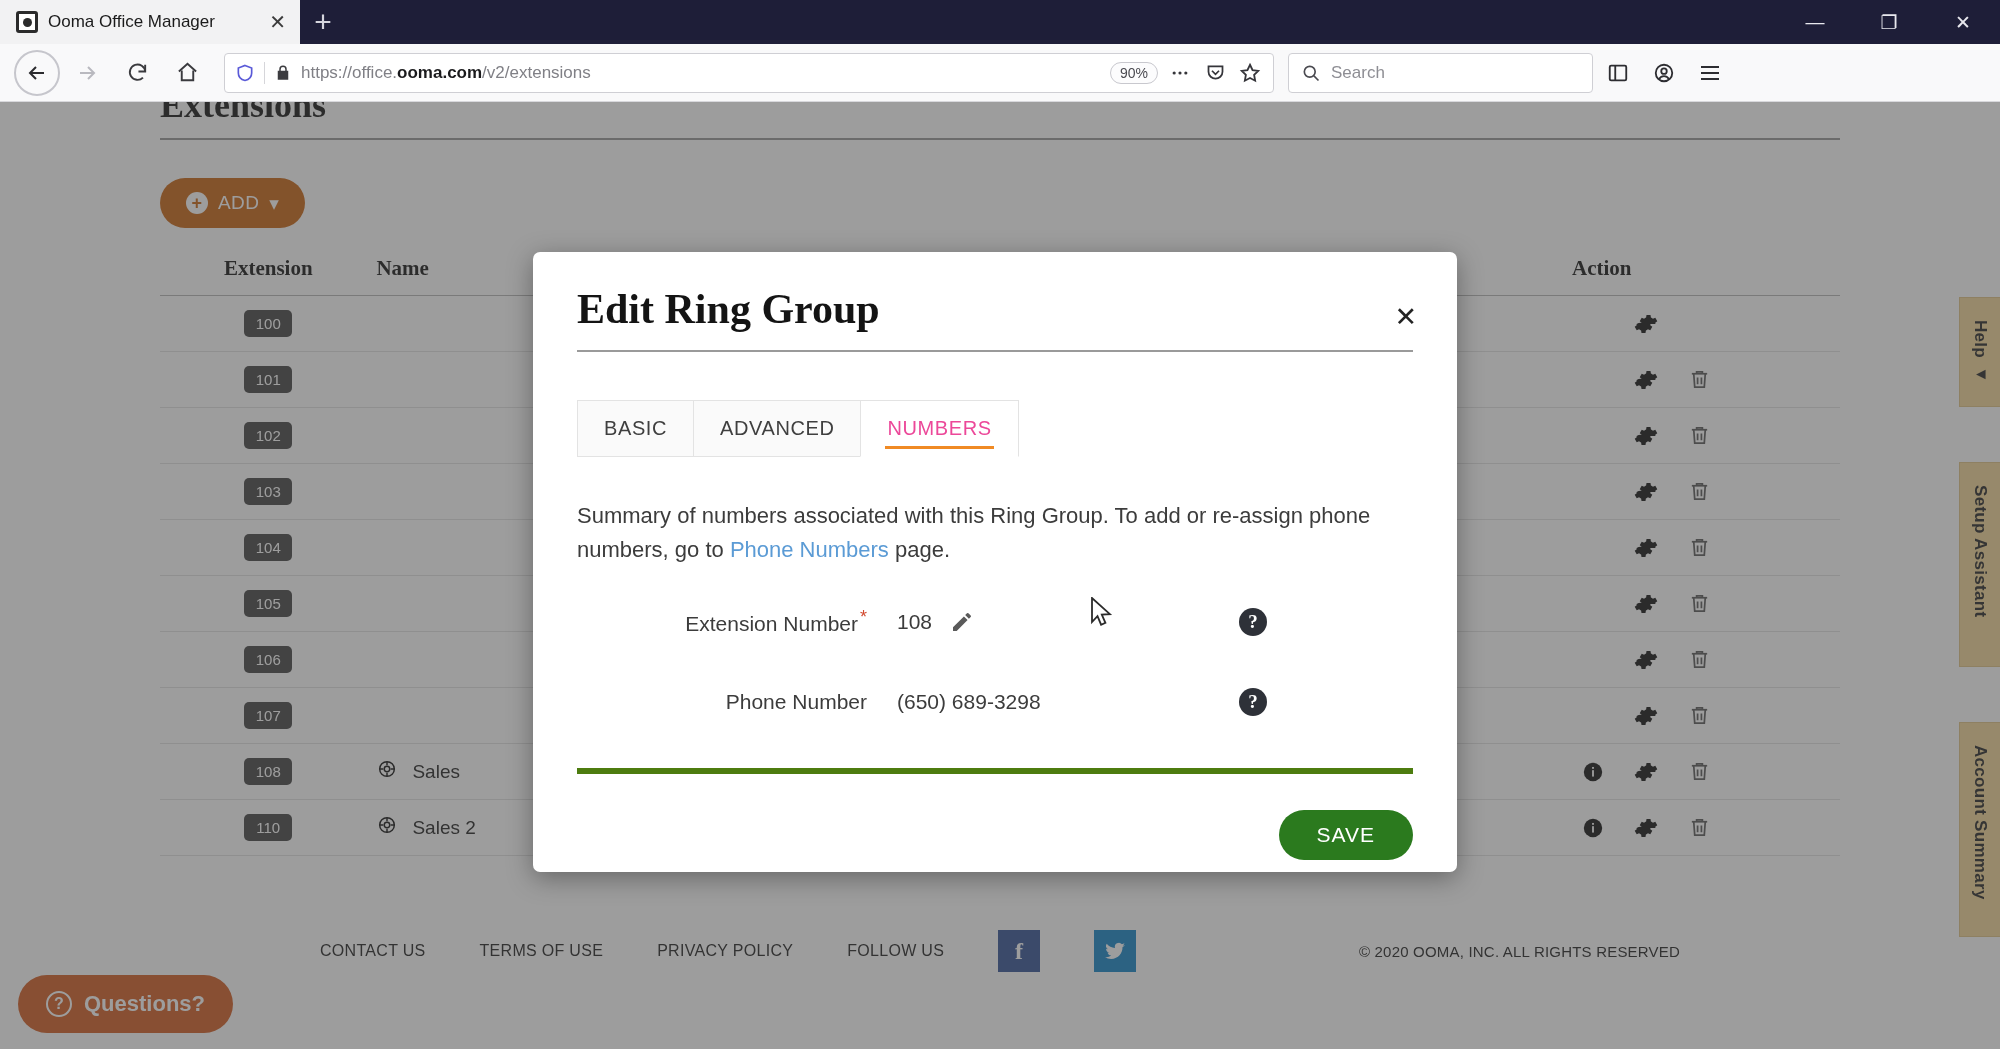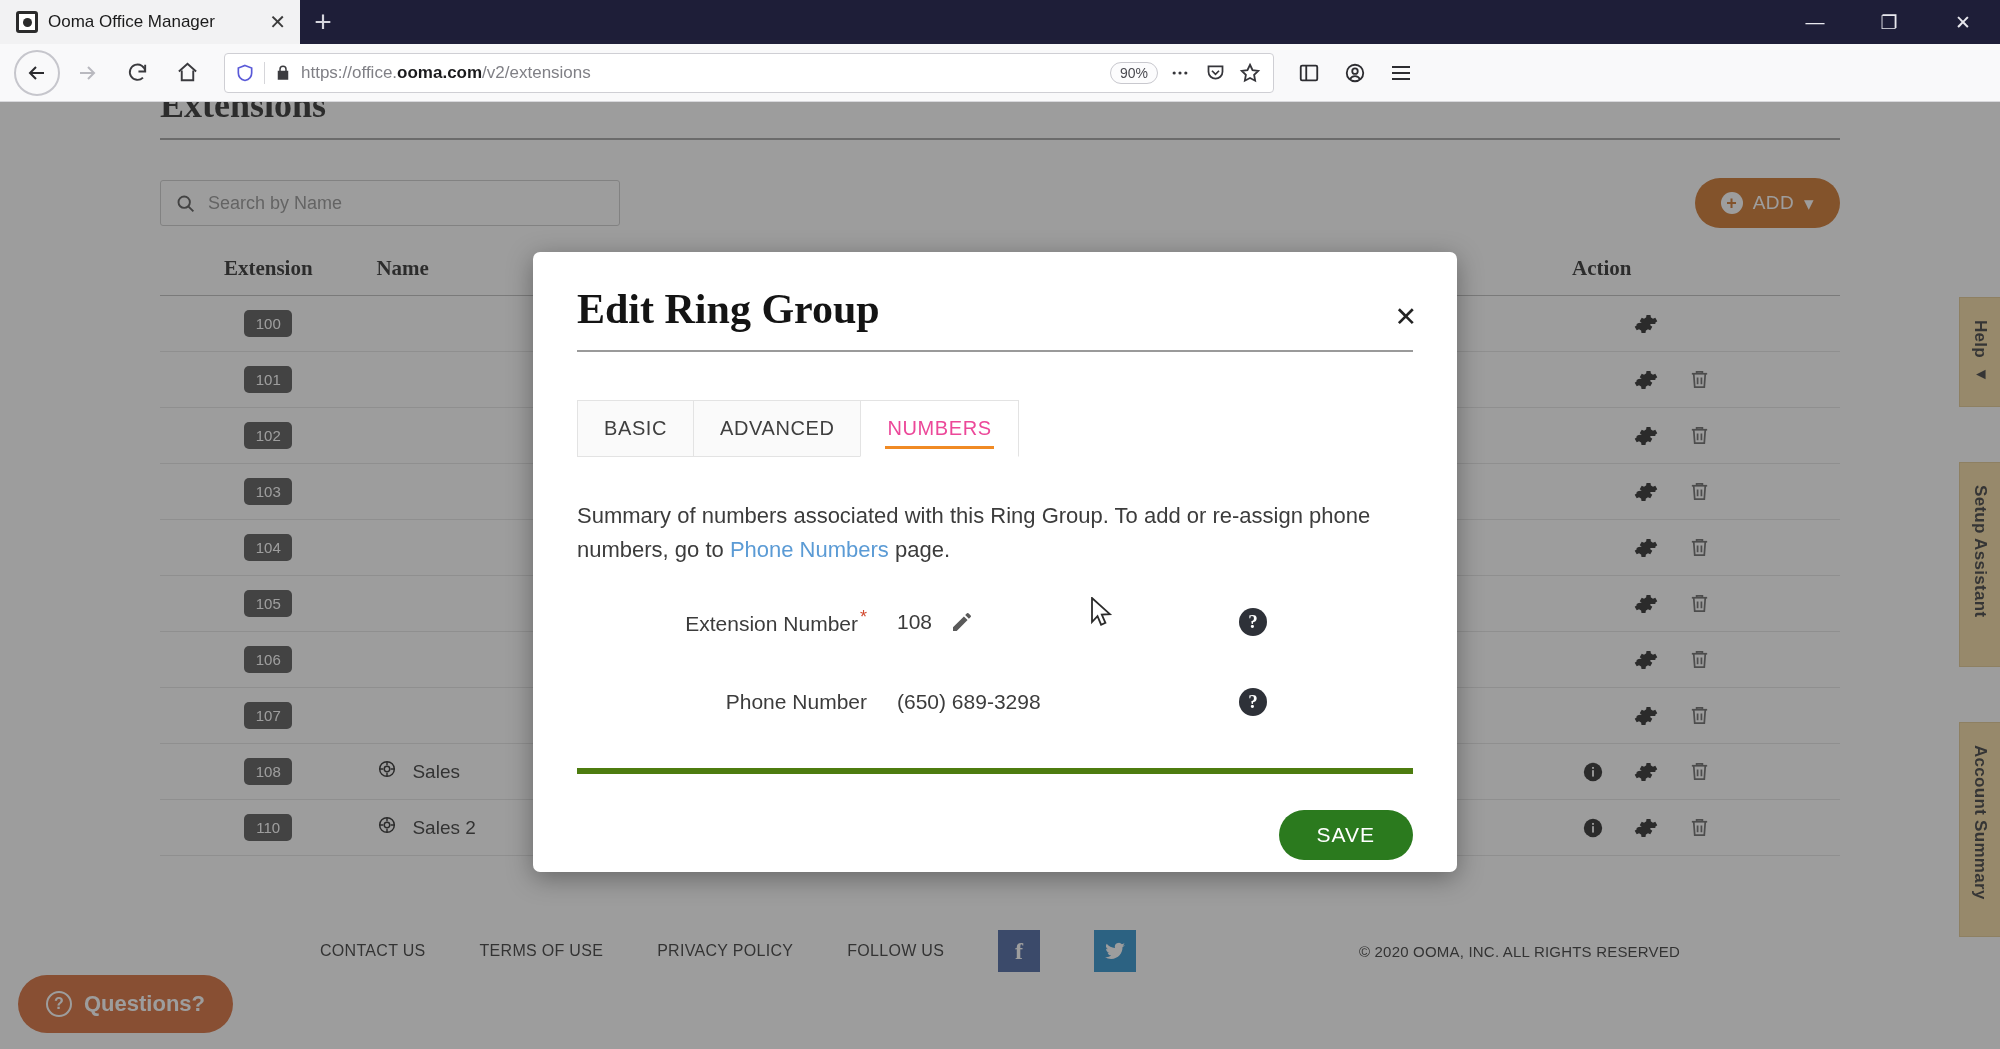--- a/index.html
+++ b/index.html
@@ -329,20 +329,27 @@
             <path d="M8 10l4 4 4-4"></path>
           </svg>
       </span>
       <span class="url-icon">
         <svg width="22" height="22" viewBox="0 0 24 24" fill="none" stroke="currentColor" stroke-width="2">
             <path d="M12 3l2.8 5.8 6.2.9-4.5 4.4 1.1 6.3L12 17.5 6.4 20.4l1.1-6.3L3 9.7l6.2-.9z"></path>
           </svg>
       </span>
     </div>
 
+    <div class="searchbar">
+      <svg width="20" height="20" viewBox="0 0 24 24" fill="none" stroke="#4a4a50" stroke-width="2">
+          <circle cx="10.5" cy="10.5" r="6.5"></circle>
+          <path d="M15.5 15.5L21 21"></path>
+        </svg>
+      <span class="searchbar-text">Search</span>
+    </div>
 
     <div class="toolbtn">
       <svg width="22" height="22" viewBox="0 0 24 24" fill="none" stroke="currentColor" stroke-width="2">
           <rect x="3" y="4" width="18" height="16" rx="1.5"></rect>
           <path d="M9 4v16"></path>
         </svg>
     </div>
     <div class="toolbtn">
       <svg width="22" height="22" viewBox="0 0 24 24" fill="none" stroke="currentColor" stroke-width="2">
           <circle cx="12" cy="12" r="9"></circle>
@@ -358,27 +365,20 @@
   </div>
 
   <div class="viewport">
 
     <div class="page">
       <div class="page-inner">
         <div class="page-title">Extensions</div>
         <div class="title-rule"></div>
 
         <div class="toolbar-row">
-          <div class="search-box">
-            <svg width="21" height="21" viewBox="0 0 24 24" fill="none" stroke="#4b4b4b" stroke-width="2.2">
-                <circle cx="10.5" cy="10.5" r="6.5"></circle>
-                <path d="M15.5 15.5L21 21"></path>
-              </svg>
-            <span class="ph">Search by Name</span>
-          </div>
           <button class="add-btn">
             <span class="add-plus">+</span>
             <span>ADD</span>
             <span>▾</span>
           </button>
         </div>
 
         <table class="ext-table">
           <thead>
             <tr>

